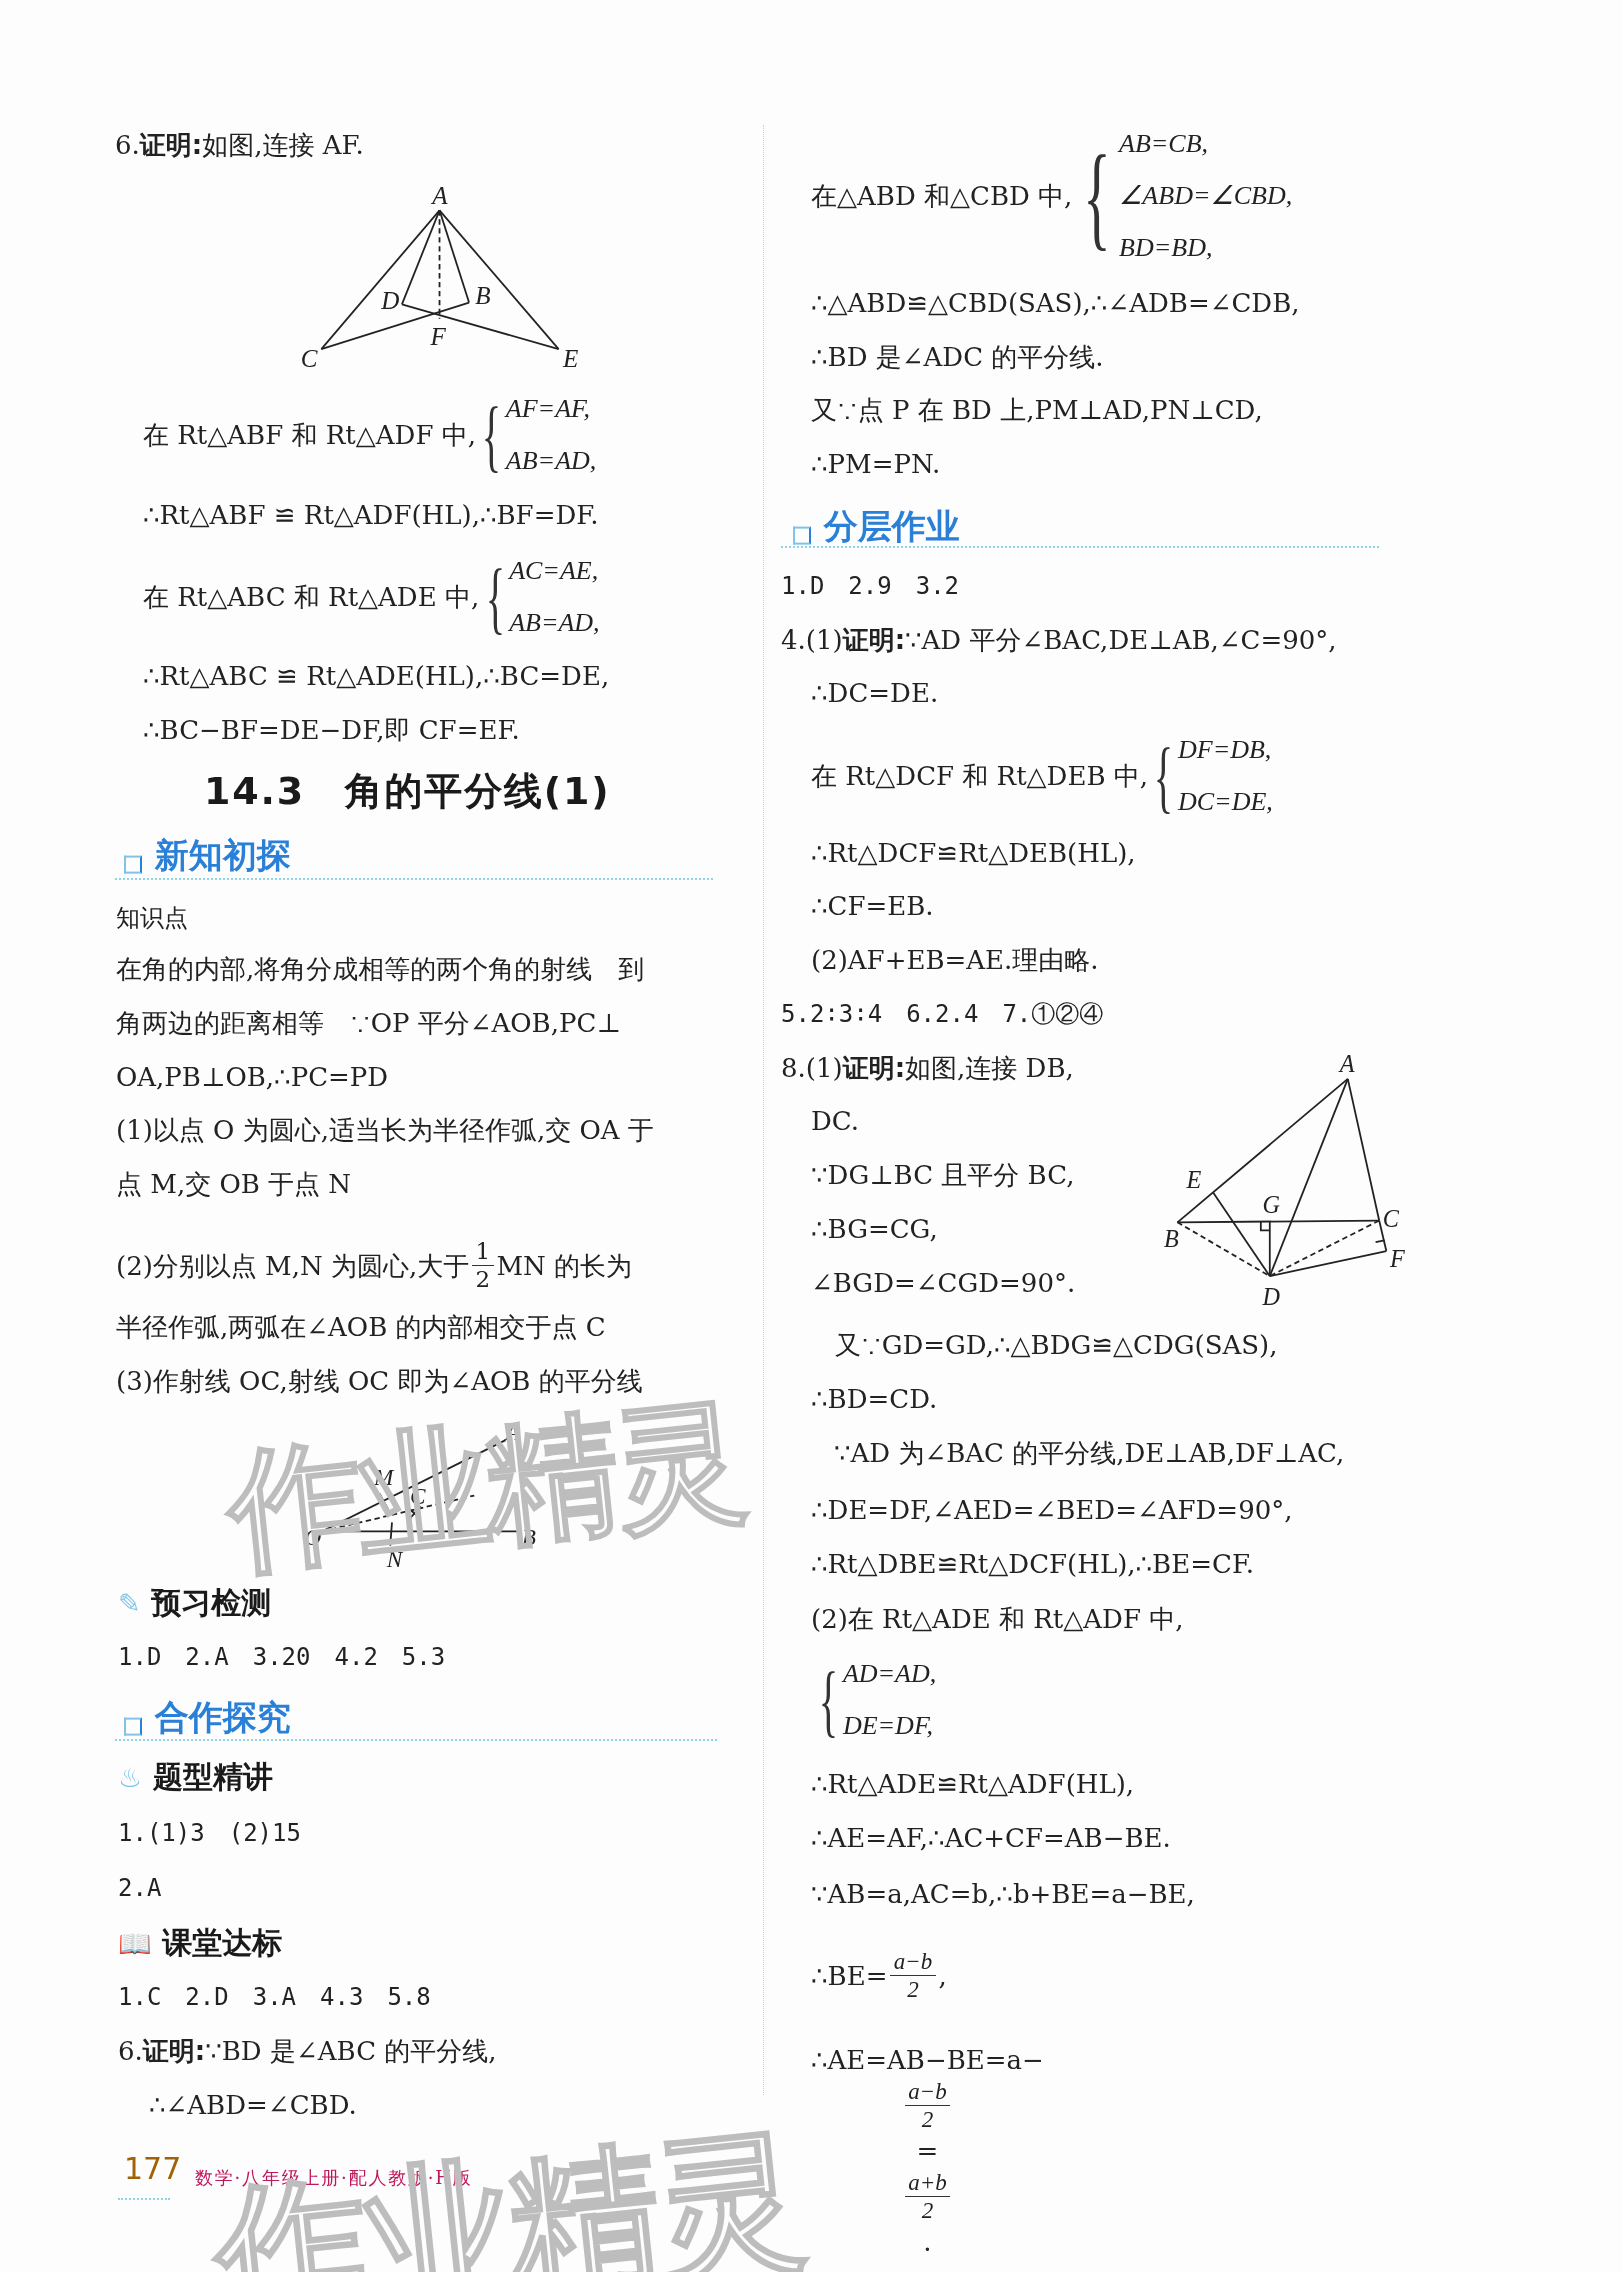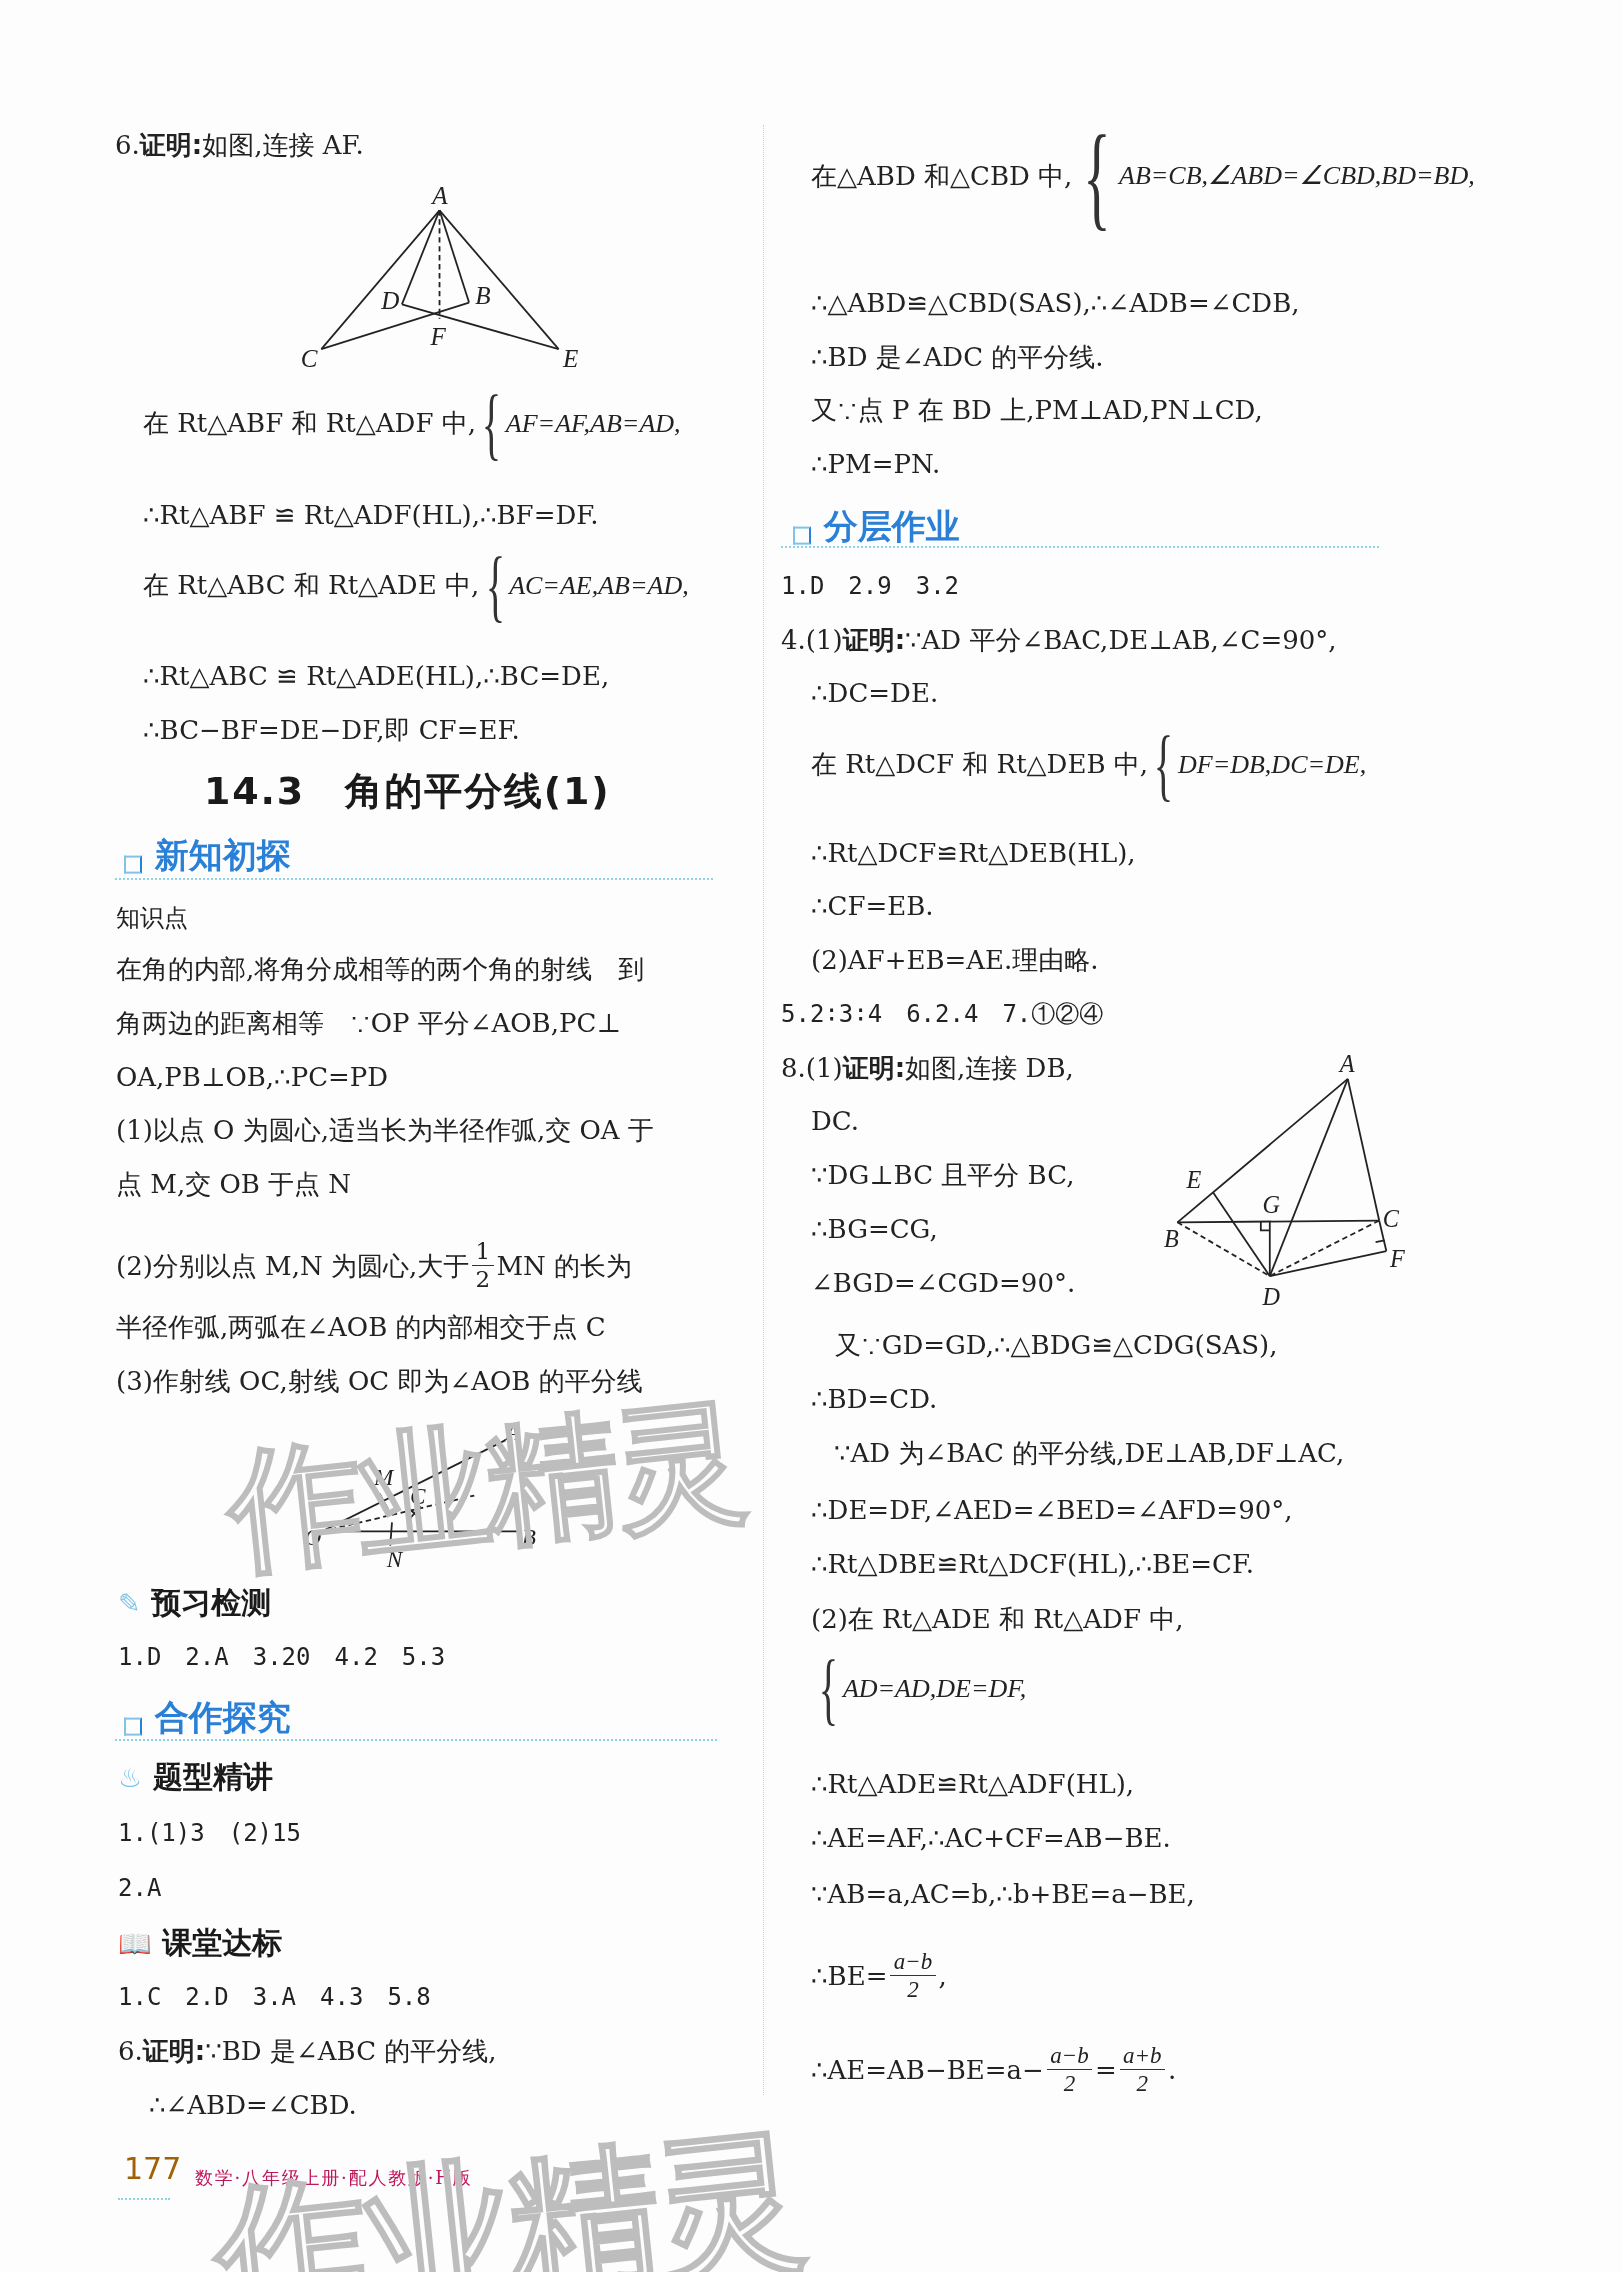--- a/index.html
+++ b/index.html
@@ -7,21 +7,21 @@
     width:1624px; height:2273px; background:#fdfdfd; position:relative; overflow:hidden;
     font-family:"DejaVu Serif","Liberation Serif",serif; color:#222;
   }
   .divider { position:absolute; left:763px; top:125px; height:1970px; border-left:1.8px dotted #cfcfcf; }
   .line { position:absolute; font-size:26px; line-height:36px; white-space:nowrap; }
   .m { font-family:"Liberation Serif",serif; font-style:italic; }
   .b { font-family:"DejaVu Sans","Liberation Sans",sans-serif; font-weight:bold; }
   .sys { position:absolute; display:flex; align-items:center; font-size:26px; white-space:nowrap; }
   .brace { font-size:81px; line-height:81px; font-family:"Liberation Serif",serif; transform:scaleX(0.5); margin:0 -5.4px 0 -3.6px; color:#333; }
   .brace.big { font-size:116px; line-height:116px; }
-  .sys-lines { display:flex; }
+  .sys-lines { display:flex; flex-direction:column; }
   .sys-lines span { line-height:52px; }
   .sec-title { position:absolute; font-family:"DejaVu Sans","Liberation Sans",sans-serif; font-weight:bold; font-size:34px; color:#2a7fd6; display:flex; align-items:flex-end; }
   .sec-title .ico { width:14.3px; height:14.3px; border:2.7px solid #7fc4e8; border-right-color:#2a7fd6; margin-right:12.5px; transform:translateY(-5.4px); }
   .sec-rule { position:absolute; height:0; border-top:2.7px dotted #8fd3e8; }
   .sub-title { position:absolute; font-family:"DejaVu Sans","Liberation Sans",sans-serif; font-weight:bold; font-size:30px; color:#1a1a1a; display:flex; align-items:center; }
   .sub-title .ico { color:#7fc4e8; font-size:27px; margin-right:10.7px; font-weight:normal; }
   .chapter { position:absolute; font-family:"DejaVu Sans","Liberation Sans",sans-serif; font-weight:bold; font-size:38px; color:#1a1a1a; letter-spacing:1.8px; }
   .frac { display:inline-flex; flex-direction:column; align-items:center; vertical-align:middle; font-size:23px; line-height:27px; margin:0 2.7px; }
   .frac .num { border-bottom:1.8px solid #333; padding:0 3.6px; }
   .watermark { position:absolute; font-family:"DejaVu Sans",sans-serif; font-weight:bold; color:transparent; -webkit-text-stroke:1.8px #bdbdbd; letter-spacing:-5.4px; transform:rotate(-6deg); pointer-events:none; }
@@ -243,21 +243,21 @@
 <div class="line" style="left:811px;top:1820px;">∴AE=AF,∴AC+CF=AB−BE.</div>
 <div class="line" style="left:811px;top:1876px;">∵AB=a,AC=b,∴b+BE=a−BE,</div>
 <div class="line" style="left:811px;top:1948px;display:flex;align-items:center;">
   <span>∴BE=</span>
   <span class="frac m">
       <span class="num">a−b</span>
       <span>2</span>
     </span>
   <span>,</span>
 </div>
-<div class="line" style="left:811px;top:2042px;display:flex;align-items:center;">
+<div class="line" style="left:811px;top:2042px;display:flex;align-items:center;flex-direction:column;">
   <span>∴AE=AB−BE=a−</span>
   <span class="frac m">
       <span class="num">a−b</span>
       <span>2</span>
     </span>
   <span>=</span>
   <span class="frac m">
       <span class="num">a+b</span>
       <span>2</span>
     </span>

